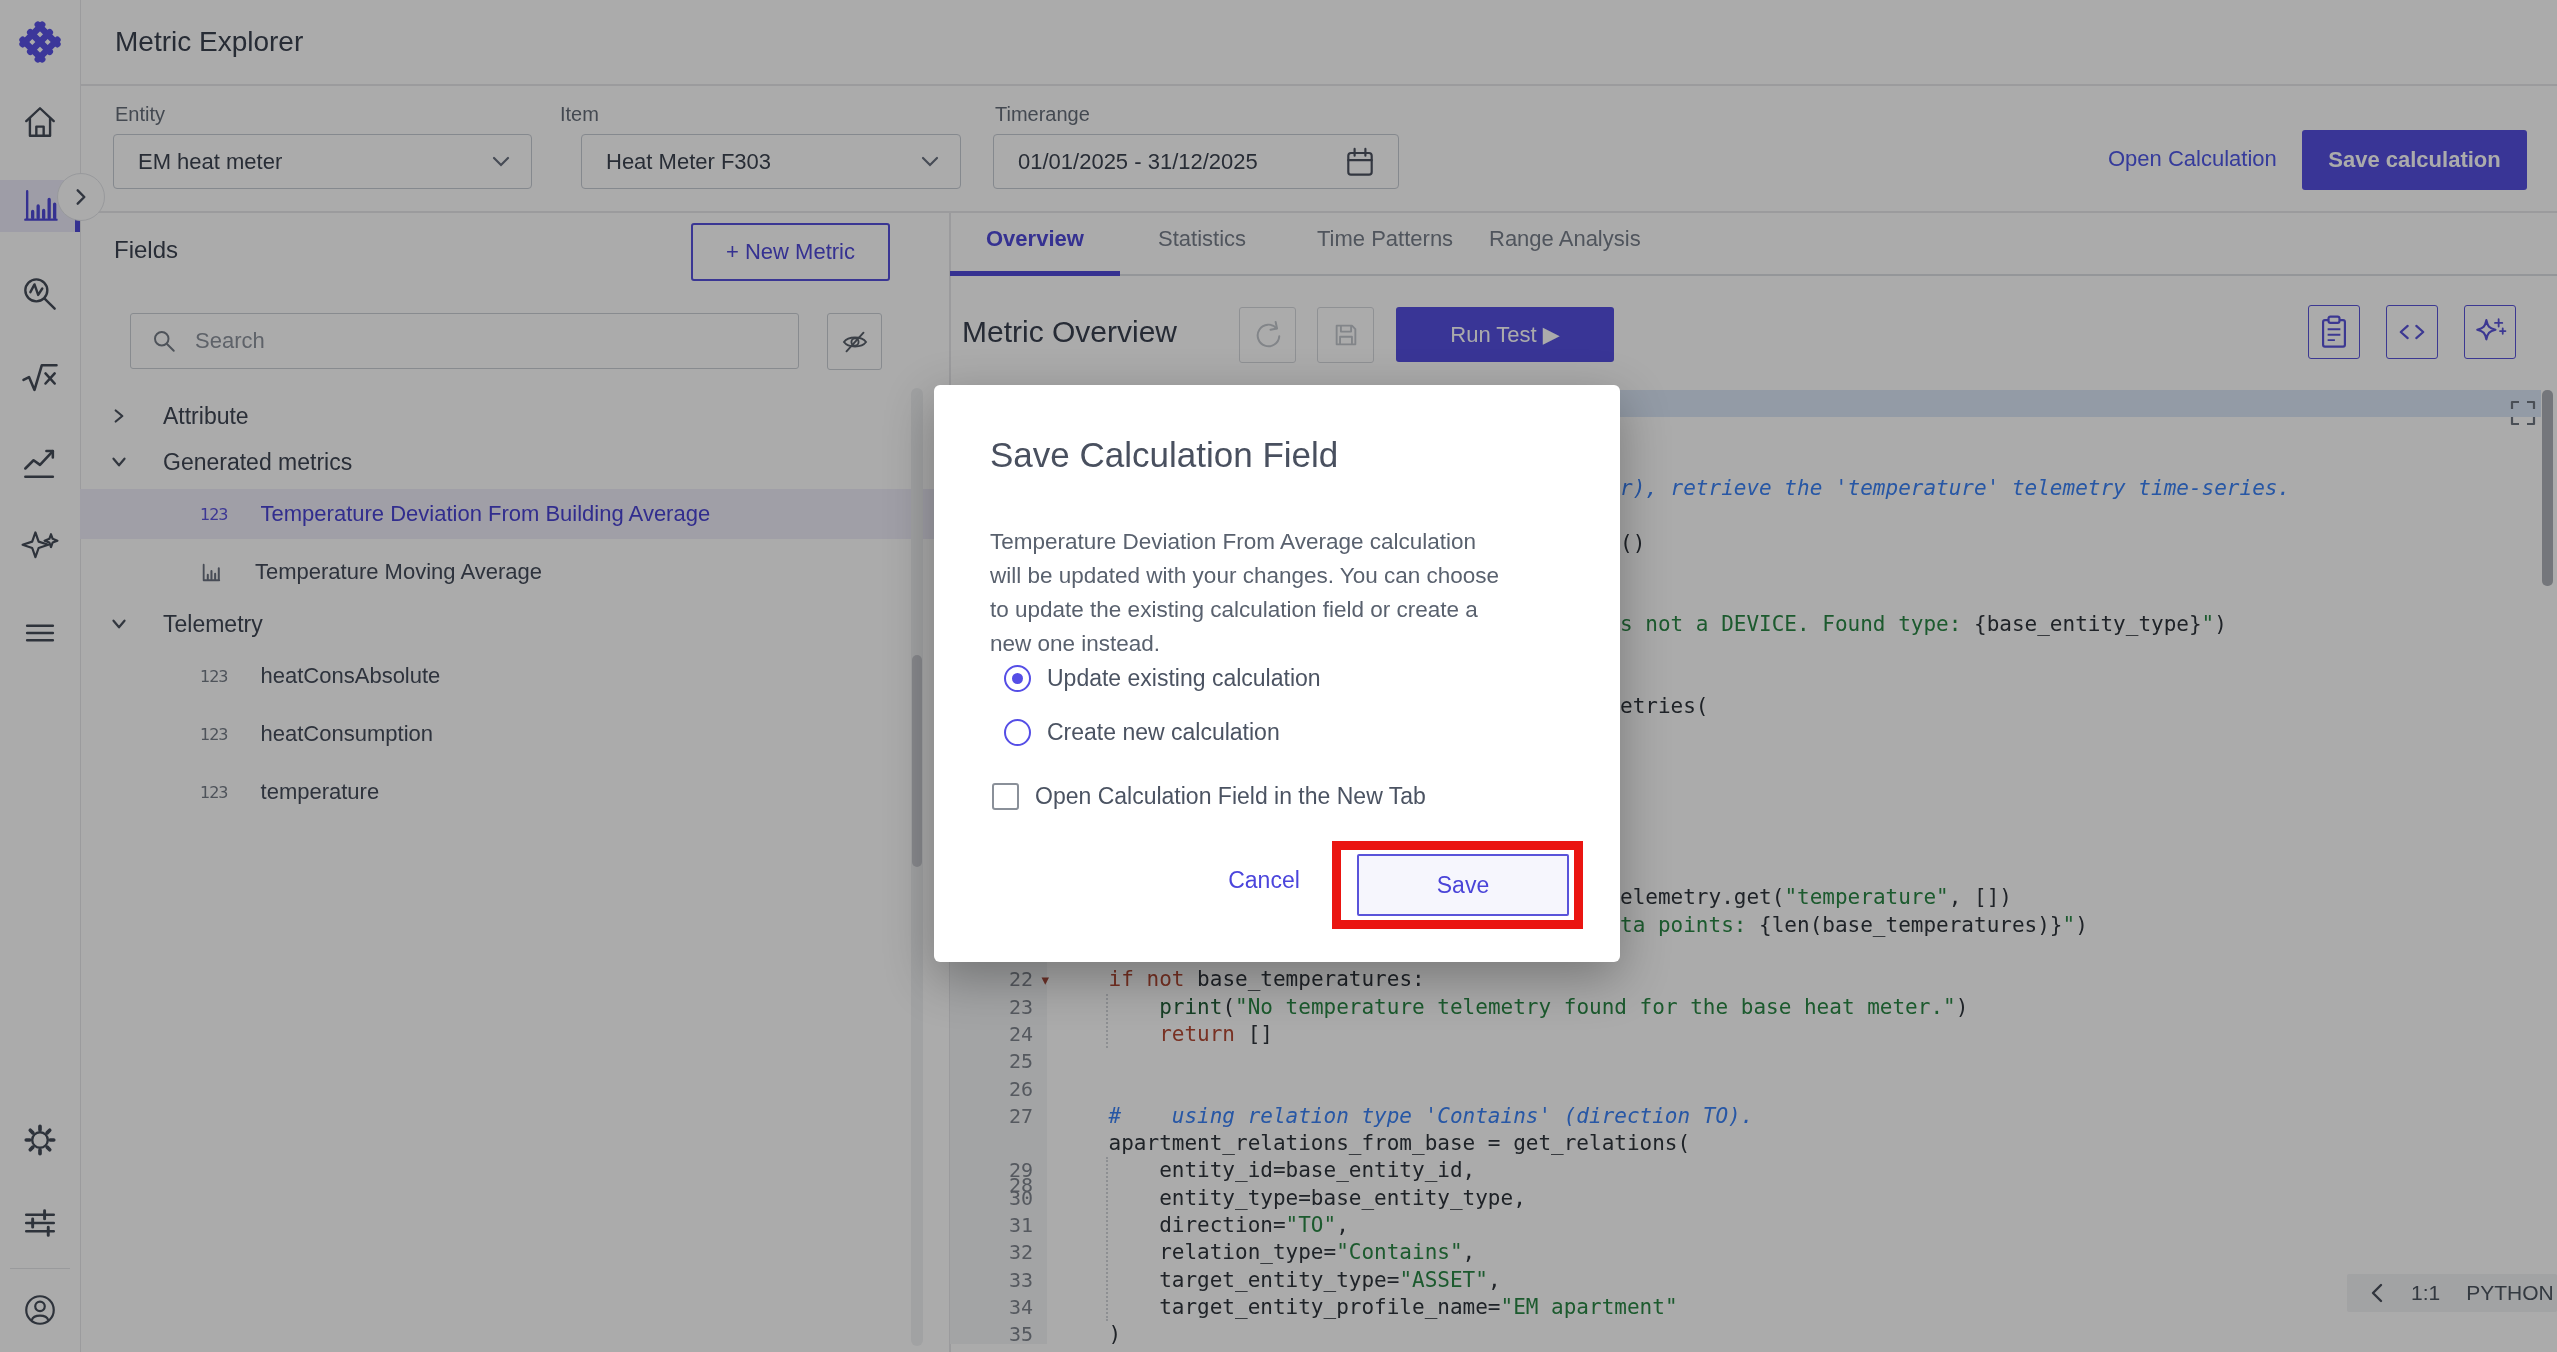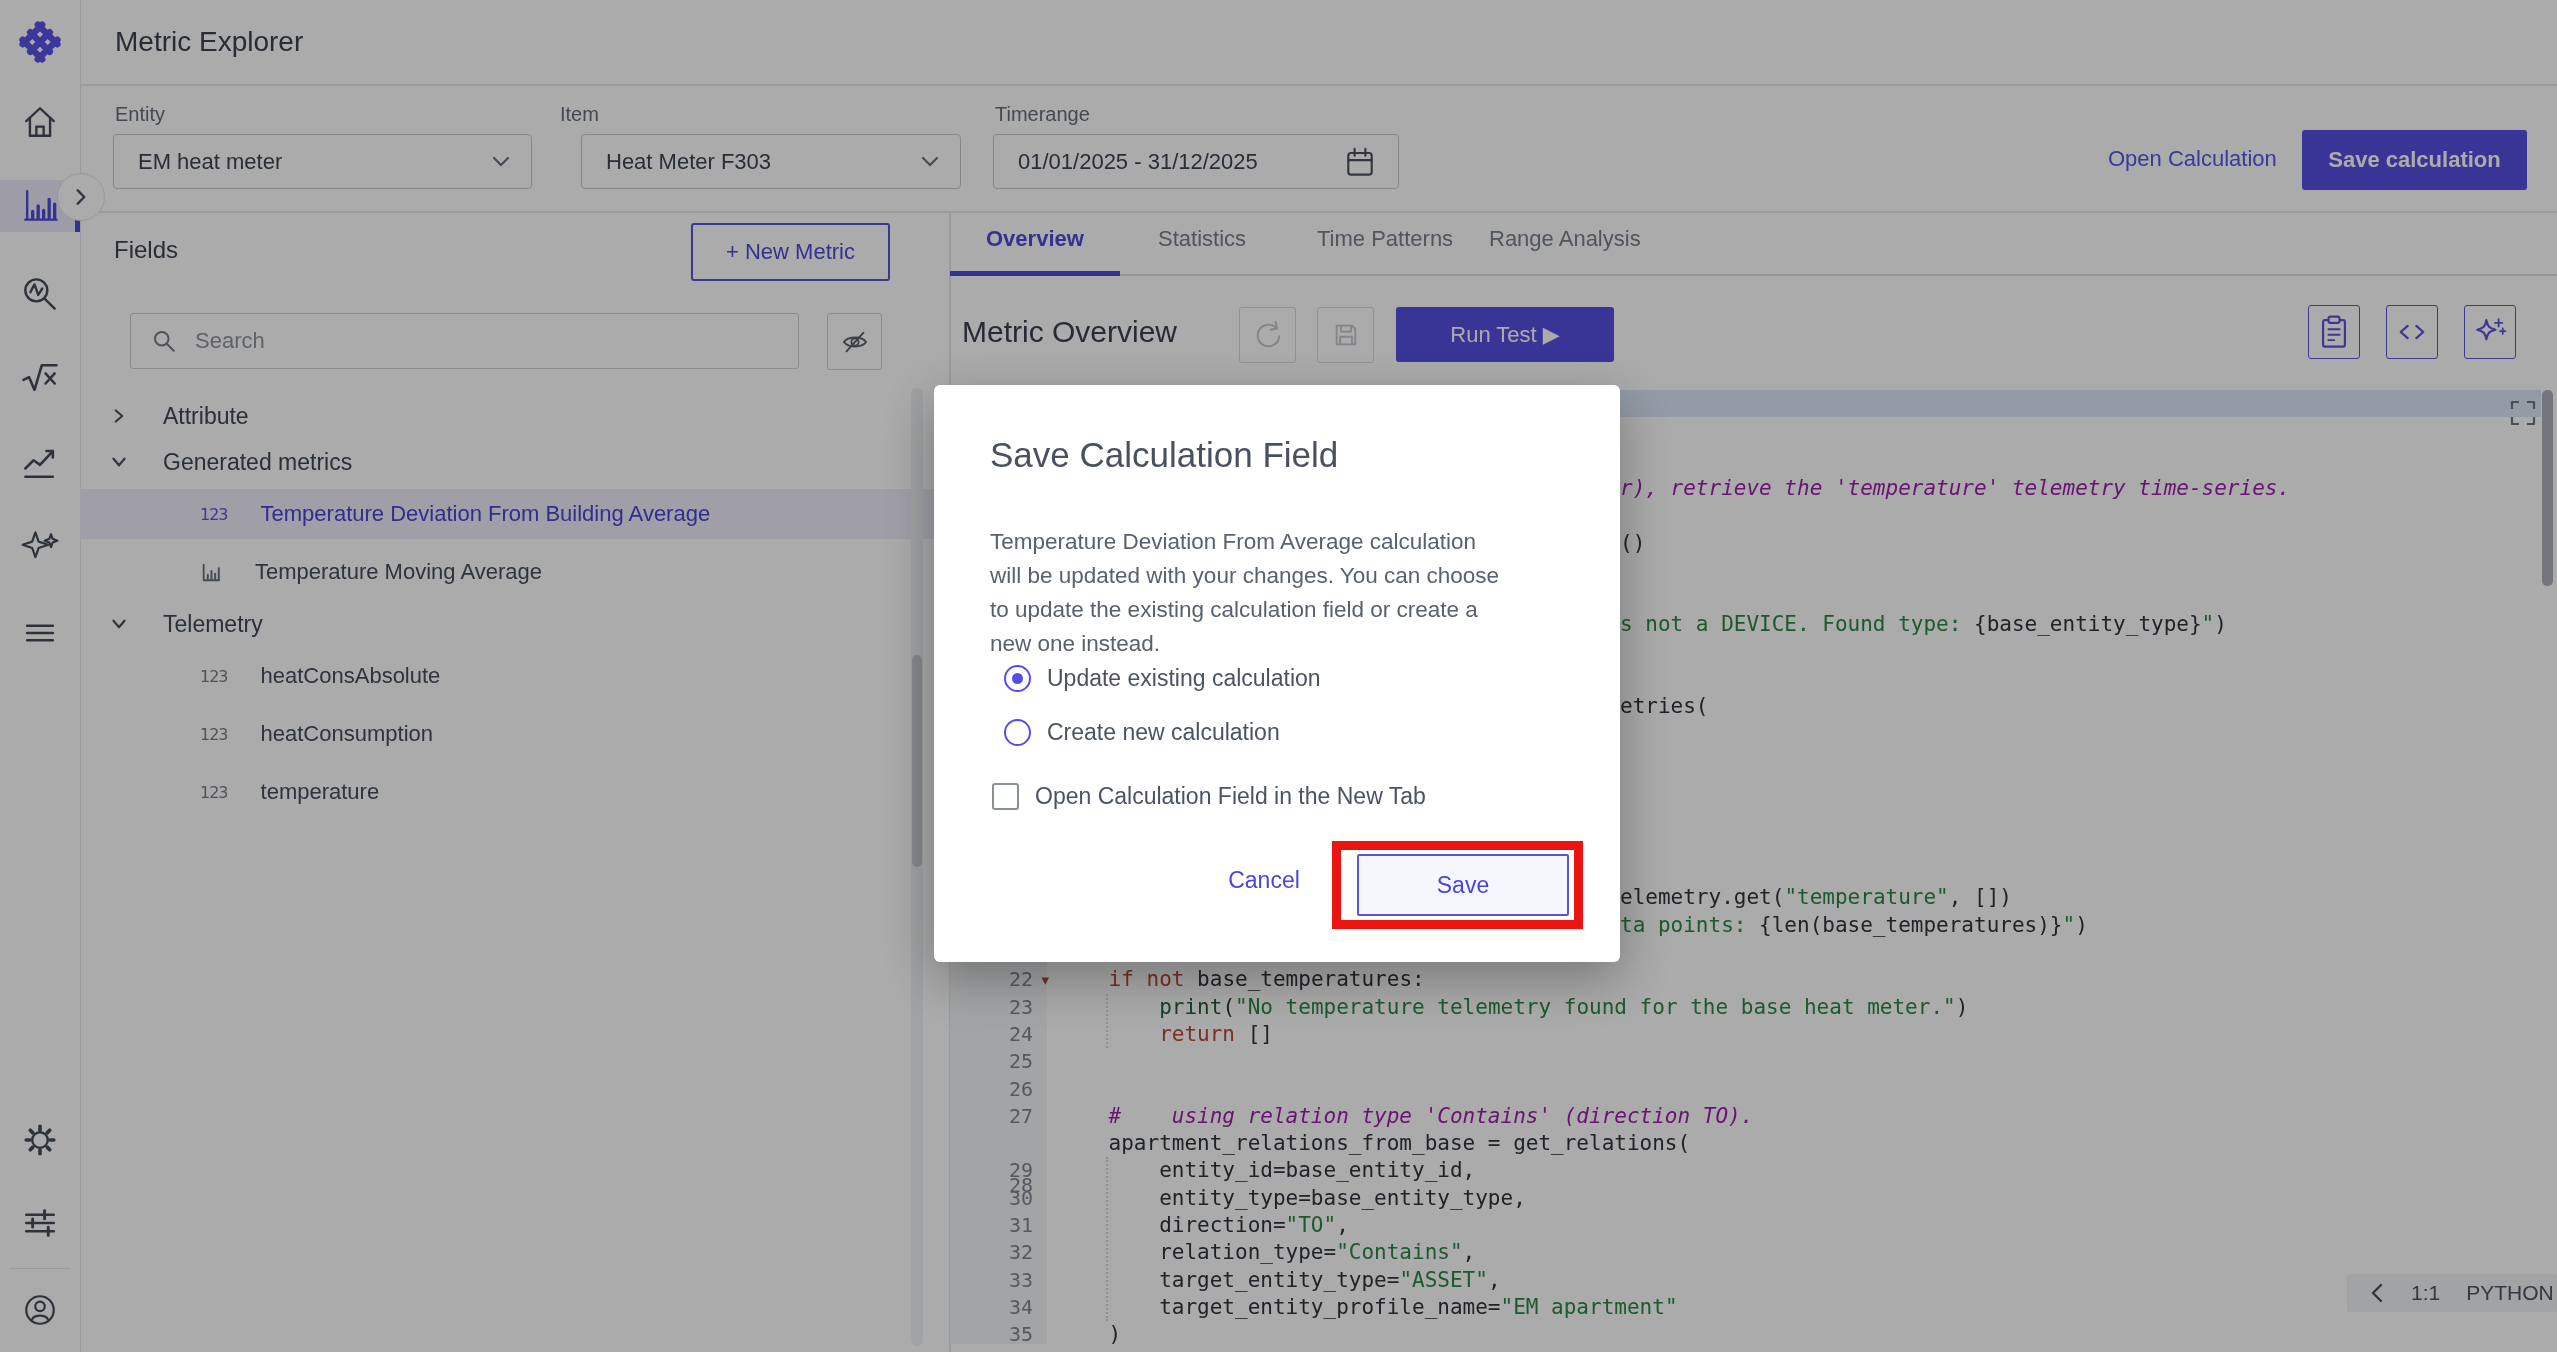--- a/index.html
+++ b/index.html
@@ -55,21 +55,21 @@
         display:flex;align-items:center;justify-content:center;color:#c2c6cc;box-sizing:border-box;background:#fff;}
   .icon-btn-accent{position:absolute;width:52px;height:54px;border:1.8px solid #5a54da;border-radius:3px;
         display:flex;align-items:center;justify-content:center;color:#5a54da;box-sizing:border-box;background:#fff;}
   
   .gutter{position:absolute;left:950px;top:386px;width:97px;height:958px;background:#f4f5f7;}
   .ln{position:absolute;right:14px;font:20px/27px "DejaVu Sans Mono",monospace;color:#7f858e;}
   .fold{position:absolute;right:-2px;font-size:15px;color:#a34a3c;line-height:27px;}
   .active-strip{position:absolute;left:1047px;top:390px;width:1494px;height:27px;background:#dbe7f8;}
   .cl{position:absolute;white-space:pre;font:21px/27px "DejaVu Sans Mono",monospace;}
   .tk-d{color:#2f353c;} .tk-s{color:#2a8745;} .tk-k{color:#b44a35;} .tk-b{color:#215e38;}
-  .tk-c{color:#a21caf;font-style:italic;}
+  .tk-c{color:#3b82f6;font-style:italic;}
   .guide{position:absolute;width:0;border-left:2px dotted #d2d5da;}
   .escroll{position:absolute;left:2542px;top:390px;width:11px;height:196px;background:#aeb1b8;border-radius:5px;}
   .expand-ic{position:absolute;left:2508px;top:398px;color:#6f7680;}
   .status-chip{position:absolute;left:2347px;top:1274px;width:210px;height:38px;background:#f2f3f5;border-radius:2px;
         display:flex;align-items:center;gap:26px;padding-left:22px;box-sizing:border-box;font-size:21px;color:#4d5560;}
   
   .dim{position:absolute;left:0;top:0;width:2557px;height:1352px;background:rgba(0,0,0,0.33);z-index:40;}
   .modal{position:absolute;left:934px;top:385px;width:686px;height:577px;background:#fff;border-radius:6px;
         box-shadow:0 16px 50px rgba(0,0,0,.3);z-index:50;}
   .m-title{position:absolute;left:56px;top:50px;font-size:35px;font-weight:500;color:#49505f;}

